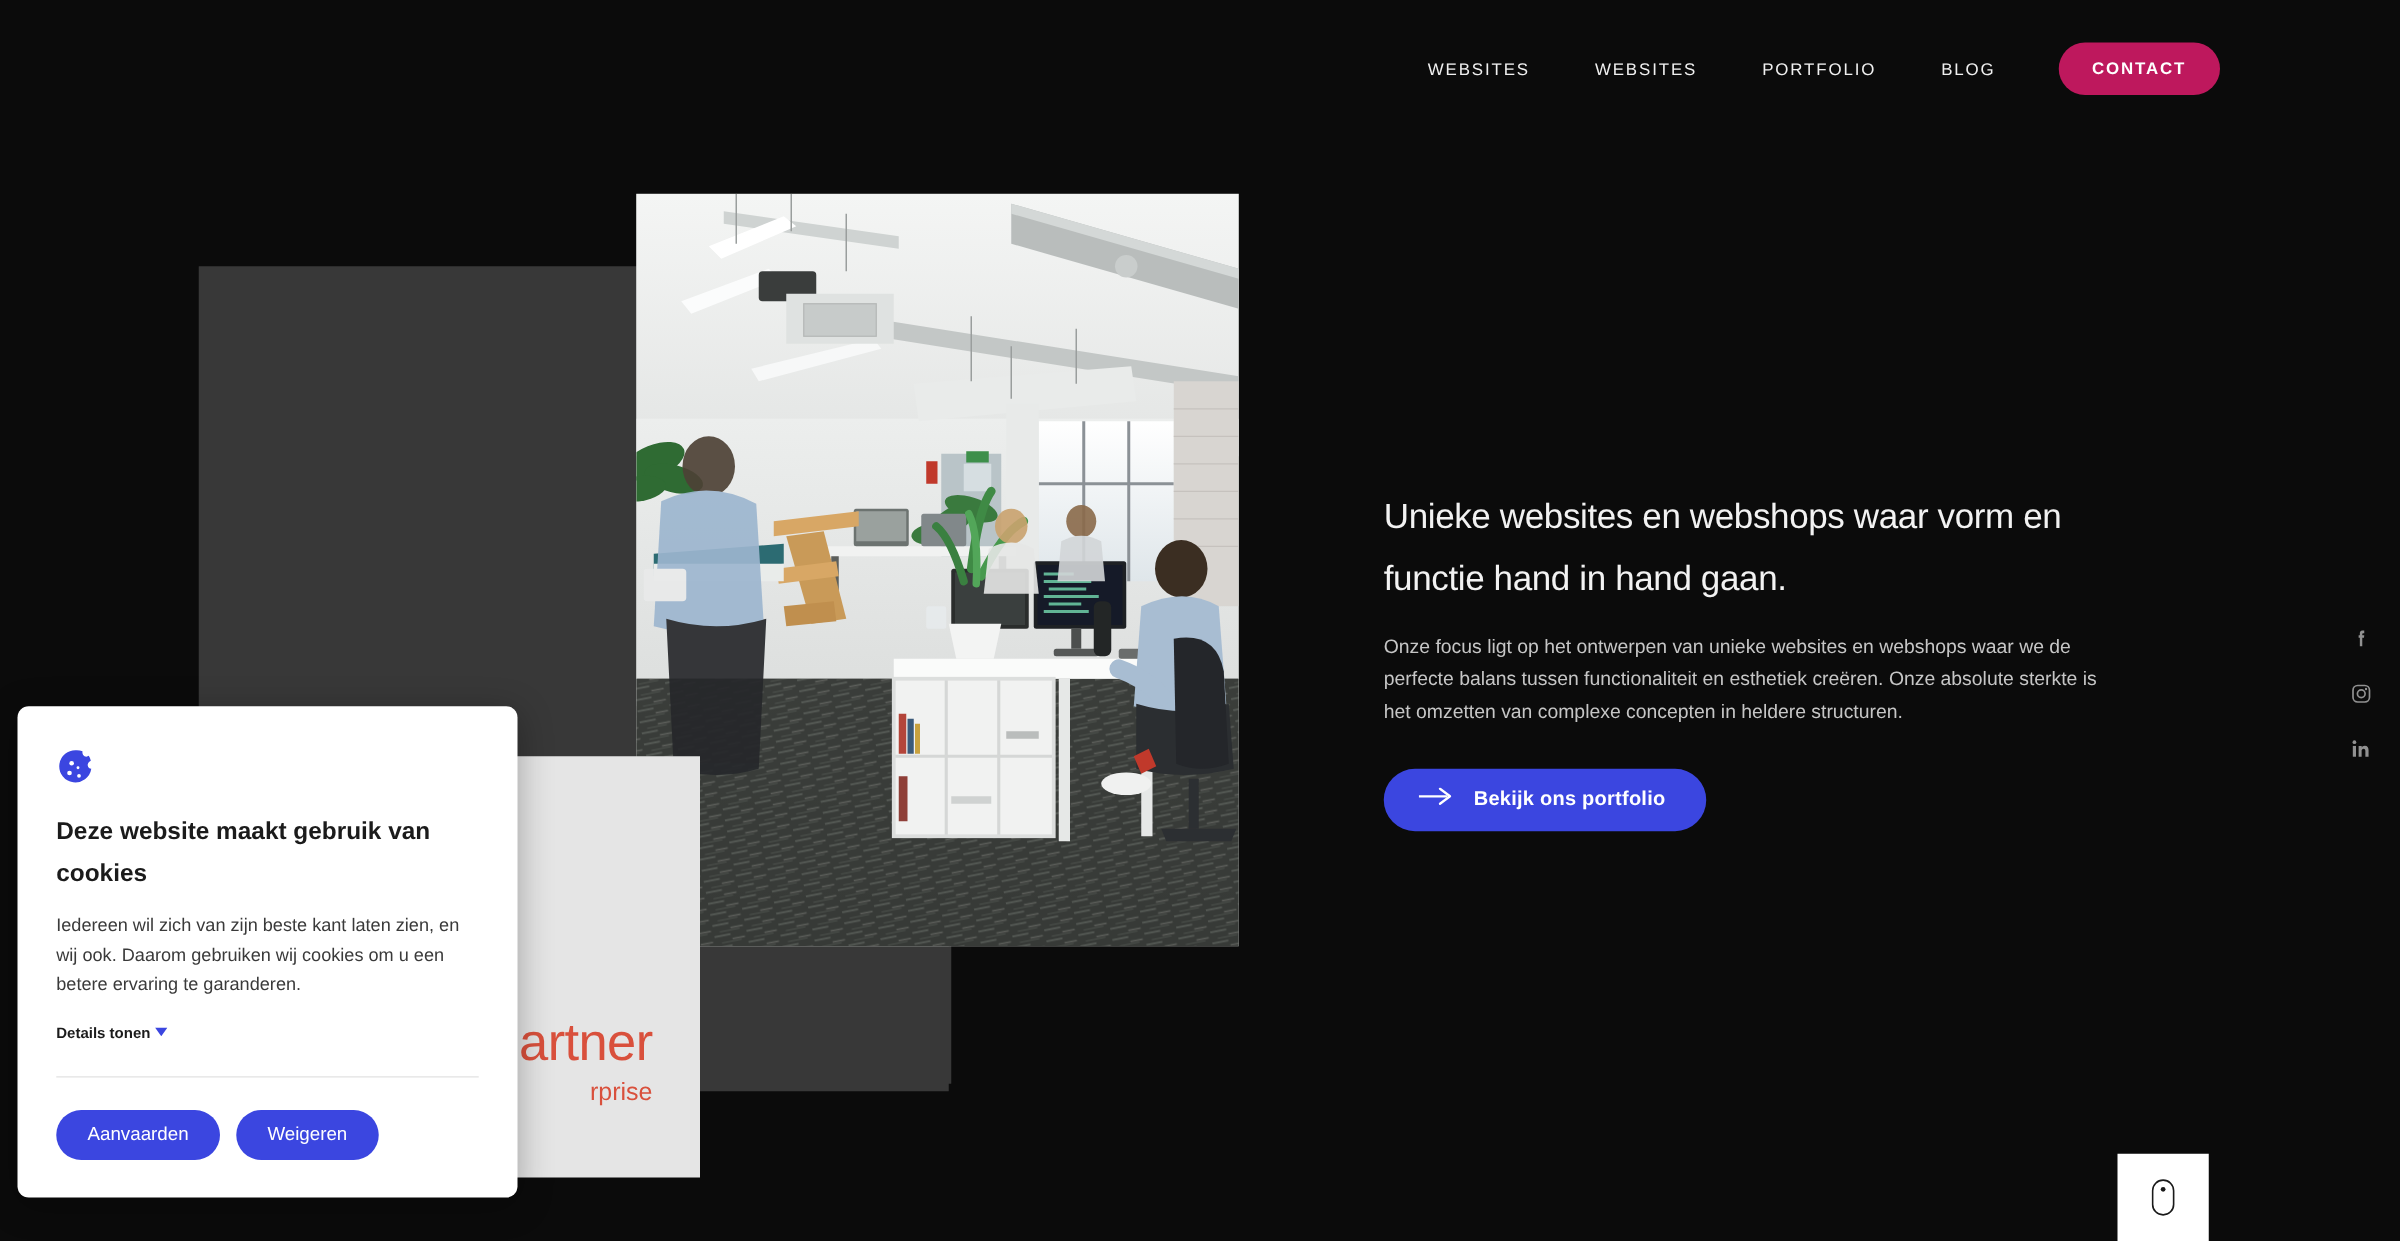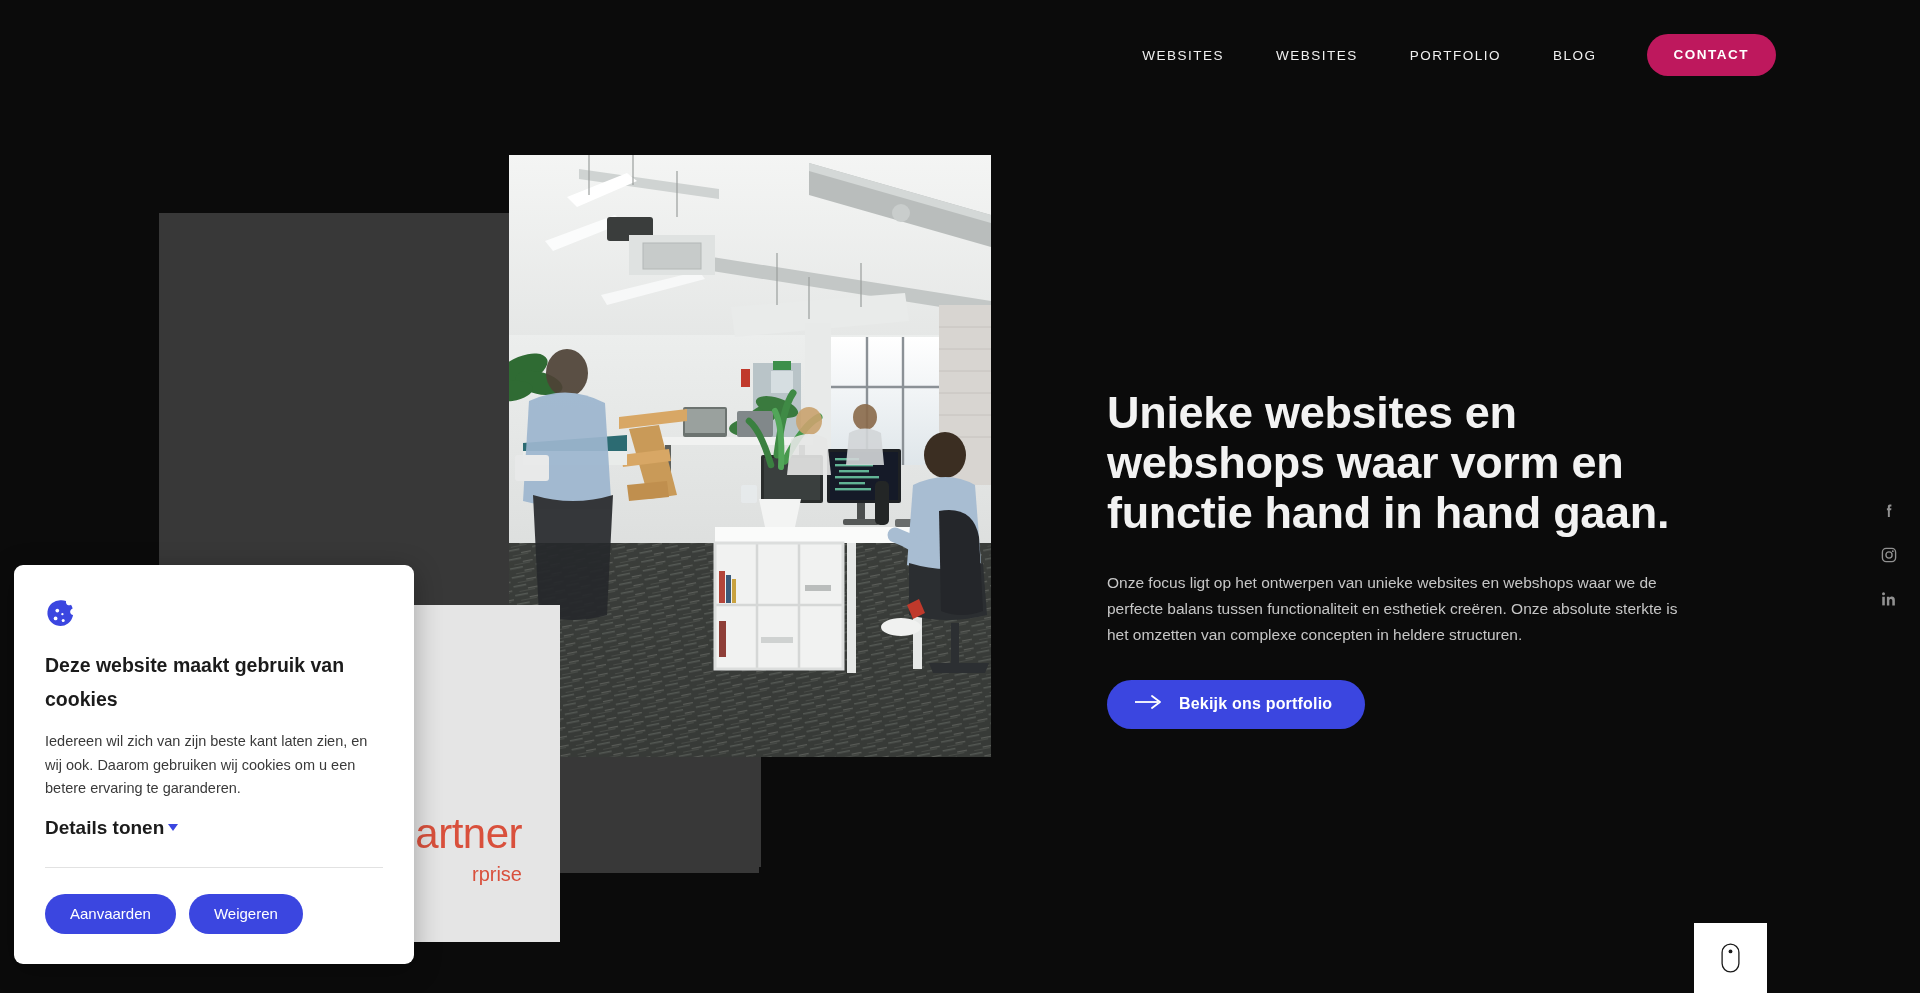--- a/index.html
+++ b/index.html
@@ -158,25 +158,25 @@
   
   .hero-content {
     position: absolute;
     left: 1107px;
     top: 388px;
     width: 600px;
   }
 
   .hero-title {
     color: #f2f2f2;
-    font-size: 45px;
+    font-size: 28px;
     line-height: 50px;
-    font-weight: 700;
+    font-weight: 400;
     letter-spacing: -0.3px;
-    margin-bottom: 32px;
+    margin-bottom: 17px;
   }
 
   .hero-paragraph {
     color: #c6c6c6;
     font-size: 15.5px;
     line-height: 26px;
     font-weight: 400;
     width: 575px;
     margin-bottom: 32px;
   }
@@ -268,21 +268,21 @@
     line-height: 23.5px;
     font-weight: 400;
     margin-bottom: 16px;
   }
 
   .cookie-details {
     display: inline-flex;
     align-items: center;
     gap: 4px;
     color: #1b1b1b;
-    font-size: 19px;
+    font-size: 12px;
     font-weight: 700;
     cursor: pointer;
     background: none;
     border: none;
     padding: 0;
     font-family: inherit;
     margin-bottom: 28px;
   }
 
   .chevron-down { width: 10px; height: 7px; display: block; }

